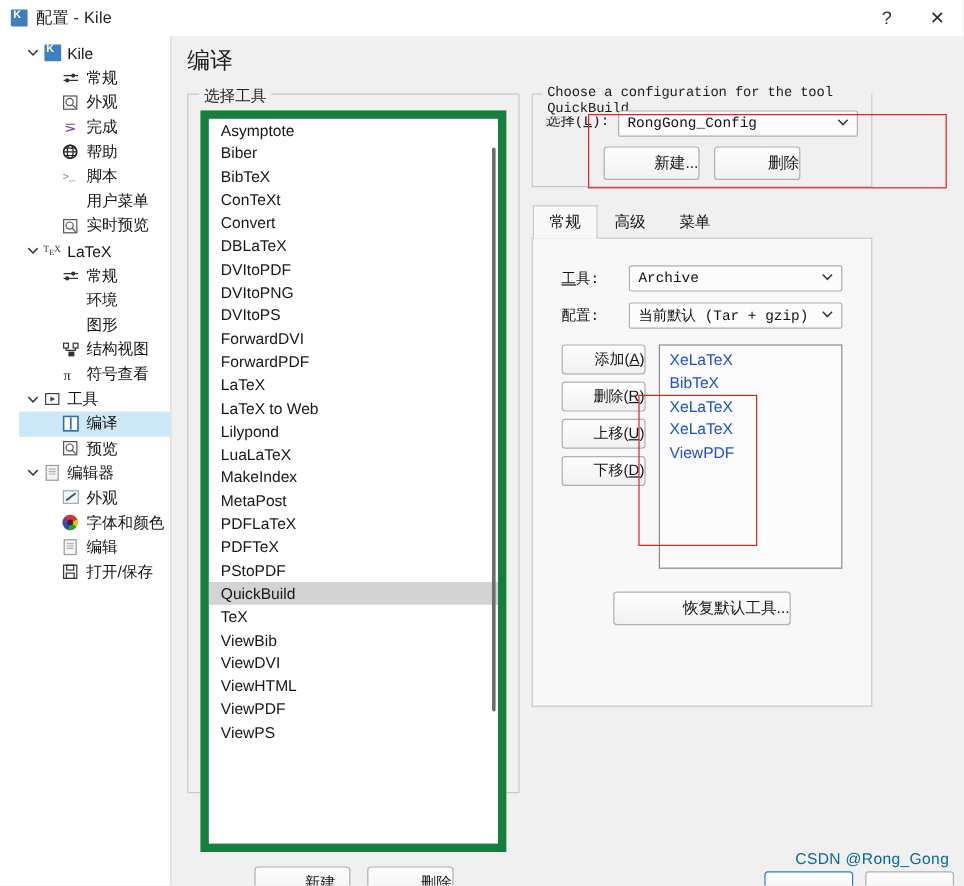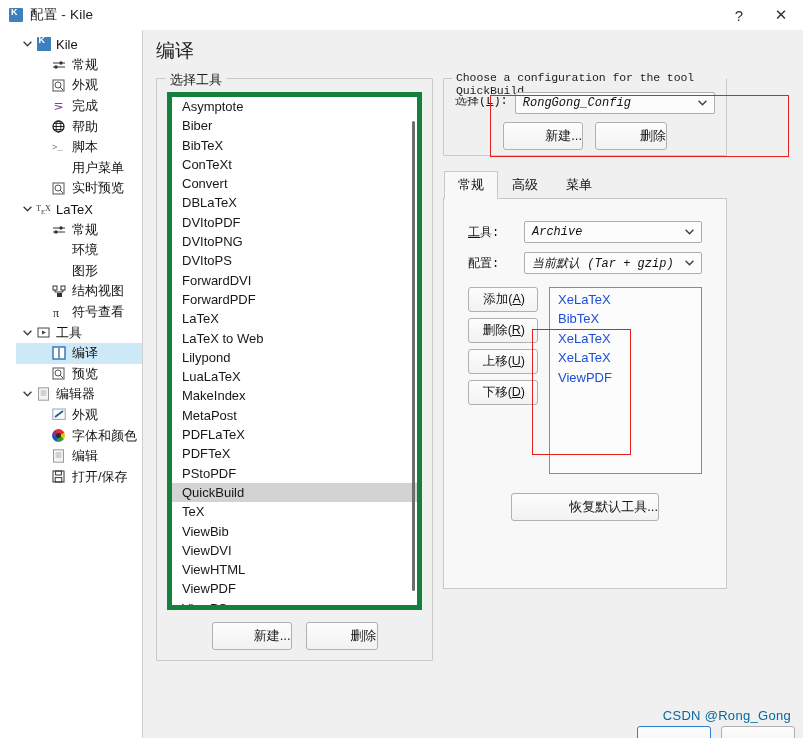--- a/index.html
+++ b/index.html
@@ -106,22 +106,22 @@
   }
   .gbox > .legend {
     position: absolute; top: -8px; left: 9px;
     background: #f0f0f0; padding: 0 4px; font-size: 13px; color: #1c1c1c;
   }
 
   
   #tools-pane { width: 277px; height: 583px; flex: none; }
   #tools-inner { padding: 13px 10px 0 10px; height: 100%; }
   #tools-list {
-    height: 518px; background: #ffffff;
-    border: 5px solid #15803d; position: relative; overflow: hidden;
+    height: 618px; background: #ffffff;
+    border: 7px solid #15803d; position: relative; overflow: hidden;
   }
   .tool-item {
     height: 19.3px; line-height: 19.3px; padding-left: 10px;
     font-size: 13px; color: #171717; white-space: nowrap;
   }
   .tool-item.selected { background: #d3d3d3; }
   #tools-scroll {
     position: absolute; right: 2px; top: 24px;
     width: 3px; height: 470px; background: #6e6e6e; border-radius: 2px;
   }
@@ -131,41 +131,41 @@
 
   .btn {
     background: linear-gradient(#fdfdfd, #f2f2f2);
     border: 1px solid #b0b0b0; border-radius: 3px;
     font-size: 13px; color: #151515;
     padding: 4px 0; text-align: right;
     font-family: "Liberation Sans", sans-serif;
   }
   .btn.w80 { width: 80px; }
   .btn.w72 { width: 72px; }
-  .btn.seq { width: 70px; padding: 3px 12px; font-size: 12.5px; }
+  .btn.seq { width: 70px; padding: 3px 0; font-size: 12.5px; }
   .btn.wide { width: 148px; }
 
   
   #cfg-pane { width: 284px; flex: none; position: relative; }
   #cfg-group { height: 78px; }
   #cfg-group .legend {
     font-family: "Liberation Mono", monospace; font-size: 11.5px;
     letter-spacing: -.1px; left: 8px;
   }
   #cfg-inner { padding: 13px 11px 0 11px; }
   #cfg-row1 { display: flex; gap: 7px; }
   #cfg-label { font-size: 12px; font-family: "Liberation Mono", monospace; }
   #cfg-label u { text-decoration: underline; }
 
   .combo {
     flex: 1; height: 22px; background: #fcfcfc;
     border: 1px solid #aeaeae; border-radius: 2px;
     display: flex; align-items: center; position: relative;
     font-family: "Liberation Mono", monospace; font-size: 12px;
-    padding-left: 7px; color: #101010; font-style: italic;
+    padding-left: 7px; color: #101010;
   }
   .combo .chev {
     position: absolute; right: 7px; top: 5px;
     color: #606060; font-size: 11px; line-height: 1;
   }
   #cfg-btnrow { display: flex; justify-content: center; gap: 12px; margin-top: 8px; }
 
   
   .annot {
     position: absolute; border: 1.6px solid #e81f1f;

